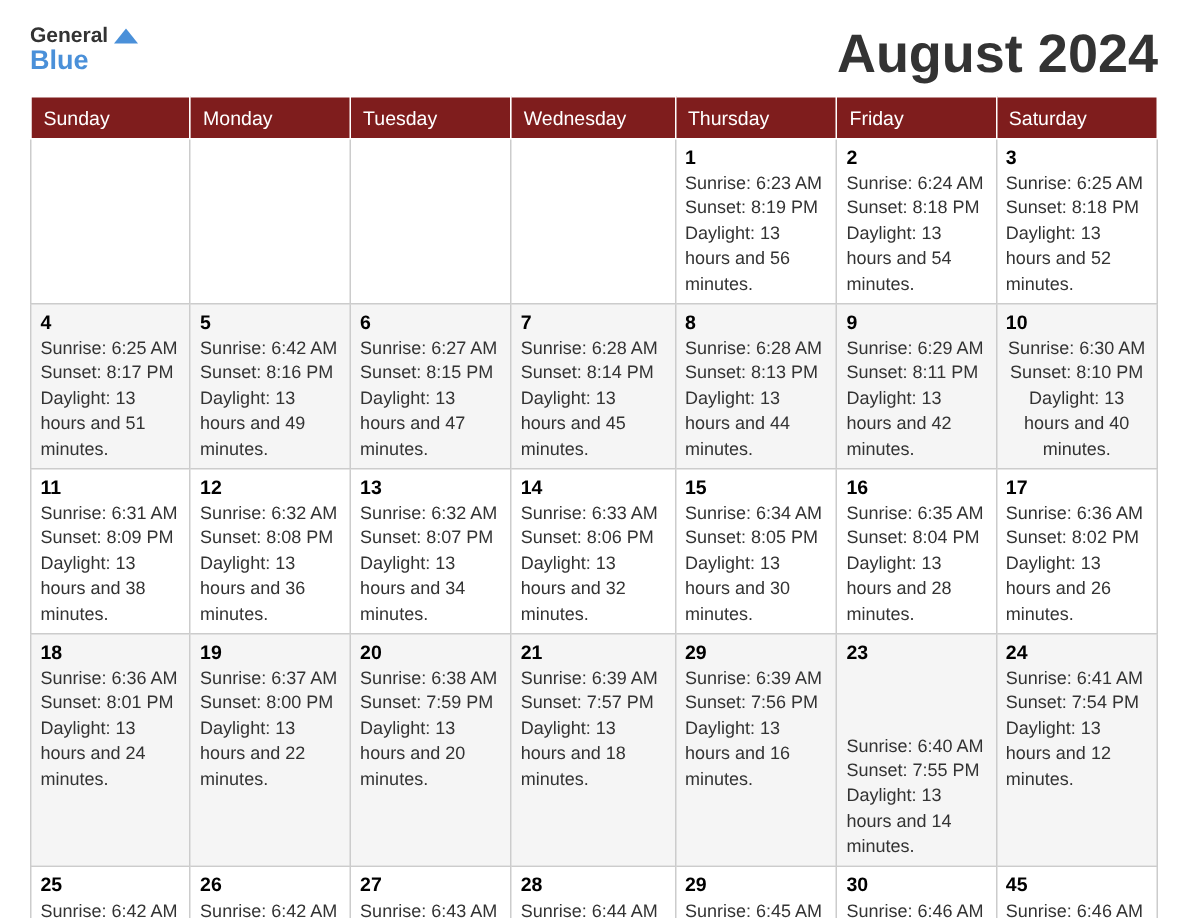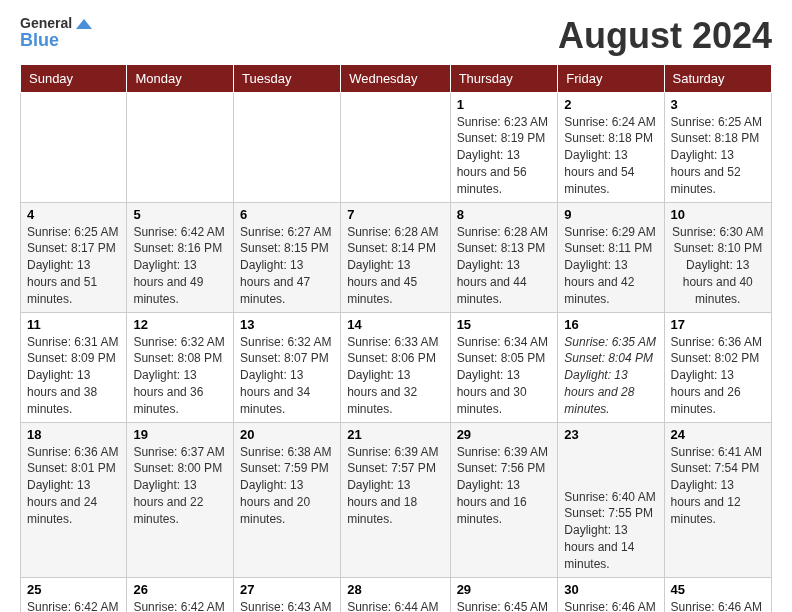--- a/index.html
+++ b/index.html
@@ -218,21 +218,21 @@
 Daylight: 13 hours and 32 minutes.</div>
         </td>
         <td>
           <span class="day-number">15</span>
           <div class="day-info" style="white-space: pre-line;">Sunrise: 6:34 AM
 Sunset: 8:05 PM
 Daylight: 13 hours and 30 minutes.</div>
         </td>
         <td>
           <span class="day-number">16</span>
-          <div class="day-info" style="white-space: pre-line; font-style: italic;">Sunrise: 6:35 AM
+          <div class="day-info" style="white-space: pre-line;">Sunrise: 6:35 AM
 Sunset: 8:04 PM
 Daylight: 13 hours and 28 minutes.</div>
         </td>
         <td>
           <span class="day-number">17</span>
           <div class="day-info" style="white-space: pre-line;">Sunrise: 6:36 AM
 Sunset: 8:02 PM
 Daylight: 13 hours and 26 minutes.</div>
         </td>
       </tr>

